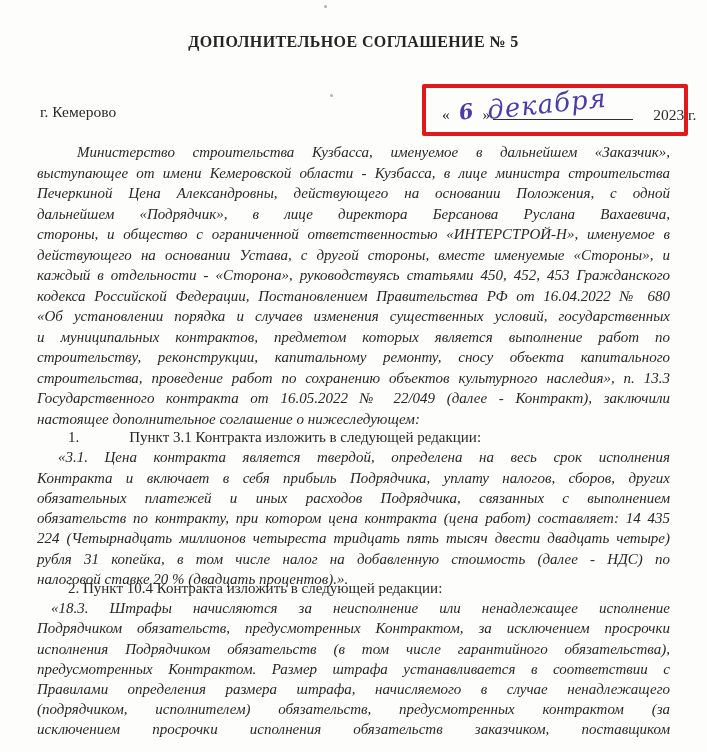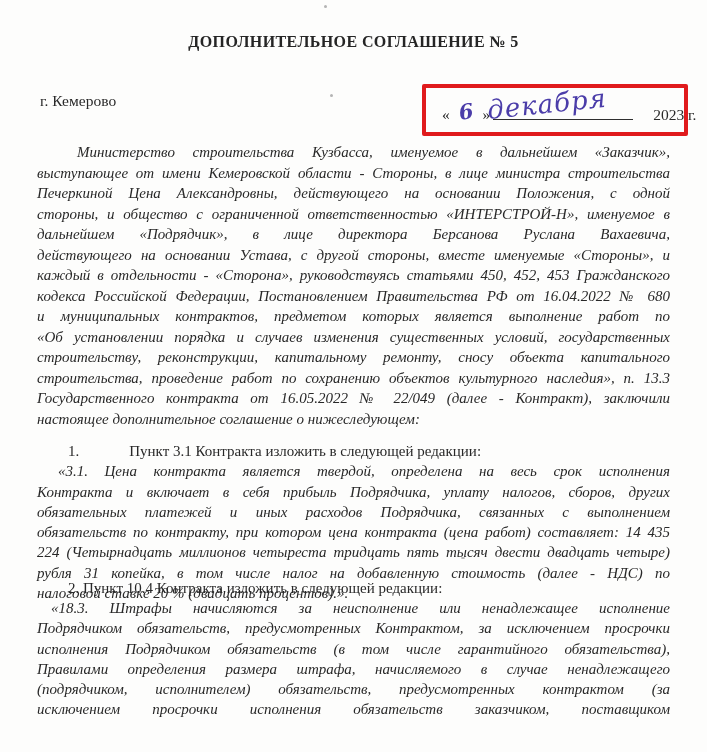--- a/index.html
+++ b/index.html
@@ -27,21 +27,21 @@
     line-height: 21px;
     color: #252525;
   }
   .title-line1 { font-weight: bold; letter-spacing: 0.4px; }
   .title-line2 { font-weight: normal; letter-spacing: 0.2px; }
 
   
   .city {
     position: absolute;
     left: 40px;
-    top: 92px;
+    top: 103px;
     font-size: 15.5px;
   }
   .date-box {
     position: absolute;
     left: 422px;
     top: 84px;
     width: 266px;
     height: 52px;
     border: 4px solid #e01a1c;
     border-radius: 2px;
@@ -91,21 +91,21 @@
 
   
   .text-block {
     position: absolute;
     left: 37px;
     width: 633px;
     font-size: 15px;
     color: #282828;
   }
   #block-preamble  { top: 142px; line-height: 20.5px; }
-  #block-clause31  { top: 427px; line-height: 20.3px; margin-top: 14px; }
+  #block-clause31  { top: 427px; line-height: 20.3px; }
   #block-clause104 { top: 578px; line-height: 20.2px; }
 
   .line {
     text-align: justify;
     text-align-last: justify;
     font-style: italic;
   }
   .line.last-line { text-align-last: left; }
   .justify-all .line.last-line { text-align-last: justify; }
 
@@ -140,29 +140,29 @@
   <div class="city">г. Кемерово</div>
 
   <div class="date-box">
     <div class="date-content">
       <span class="q-open">«</span><span class="hw-day">6</span><span class="q-close">»</span><span class="blank-line"><span class="hw-month">декабря</span></span><span class="year">2023 г.</span>
     </div>
   </div>
 
   <div id="block-preamble" class="text-block para-indent-40">
       <div class="line">Министерство строительства Кузбасса, именуемое в дальнейшем «Заказчик»,</div>
-      <div class="line">выступающее от имени Кемеровской области - Стороны, в лице министра строительства</div>
+      <div class="line">выступающее от имени Кемеровской области - Кузбасса, в лице министра строительства</div>
       <div class="line">Печеркиной Цена Александровны, действующего на основании Положения, с одной</div>
+      <div class="line">дальнейшем «Подрядчик», в лице директора Берсанова Руслана Вахаевича,</div>
       <div class="line">стороны, и общество с ограниченной ответственностью «ИНТЕРСТРОЙ-Н», именуемое в</div>
-      <div class="line">дальнейшем «Подрядчик», в лице директора Берсанова Руслана Вахаевича,</div>
       <div class="line">действующего на основании Устава, с другой стороны, вместе именуемые «Стороны», и</div>
       <div class="line">каждый в отдельности - «Сторона», руководствуясь статьями 450, 452, 453 Гражданского</div>
       <div class="line">кодекса Российской Федерации, Постановлением Правительства РФ от 16.04.2022 № 680</div>
+      <div class="line">«Об установлении порядка и случаев изменения существенных условий, государственных</div>
       <div class="line">и муниципальных контрактов, предметом которых является выполнение работ по</div>
-      <div class="line">«Об установлении порядка и случаев изменения существенных условий, государственных</div>
       <div class="line">строительству, реконструкции, капитальному ремонту, сносу объекта капитального</div>
       <div class="line">строительства, проведение работ по сохранению объектов культурного наследия», п. 13.3</div>
       <div class="line">Государственного контракта от 16.05.2022 № 22/049 (далее - Контракт), заключили</div>
       <div class="line last-line">настоящее дополнительное соглашение о нижеследующем:</div>
     </div>
 
   <div id="block-clause31" class="text-block">
     <div class="item-line">
       <span>1.</span><span class="tab-gap"></span><span>Пункт 3.1 Контракта изложить в следующей редакции:</span>
     </div>
@@ -176,20 +176,21 @@
         <div class="line last-line">налоговой ставке 20 % (двадцать процентов).».</div>
       </div>
   </div>
 
   <div id="block-clause104" class="text-block">
     <div class="item-line">2. Пункт 10.4 Контракта изложить в следующей редакции:</div>
     <div class="para-indent-14 justify-all">
         <div class="line">«18.3. Штрафы начисляются за неисполнение или ненадлежащее исполнение</div>
         <div class="line">Подрядчиком обязательств, предусмотренных Контрактом, за исключением просрочки</div>
         <div class="line">исполнения Подрядчиком обязательств (в том числе гарантийного обязательства),</div>
+        <div class="line">предусмотренных Контрактом. Размер штрафа устанавливается в соответствии с</div>
         <div class="line">Правилами определения размера штрафа, начисляемого в случае ненадлежащего</div>
         <div class="line">(подрядчиком, исполнителем) обязательств, предусмотренных контрактом (за</div>
         <div class="line last-line">исключением просрочки исполнения обязательств заказчиком, поставщиком</div>
       </div>
   </div>
 
   <div class="speck" id="speck-1"></div>
   <div class="speck" id="speck-2"></div>
   <div class="speck" id="speck-3"></div>
 

